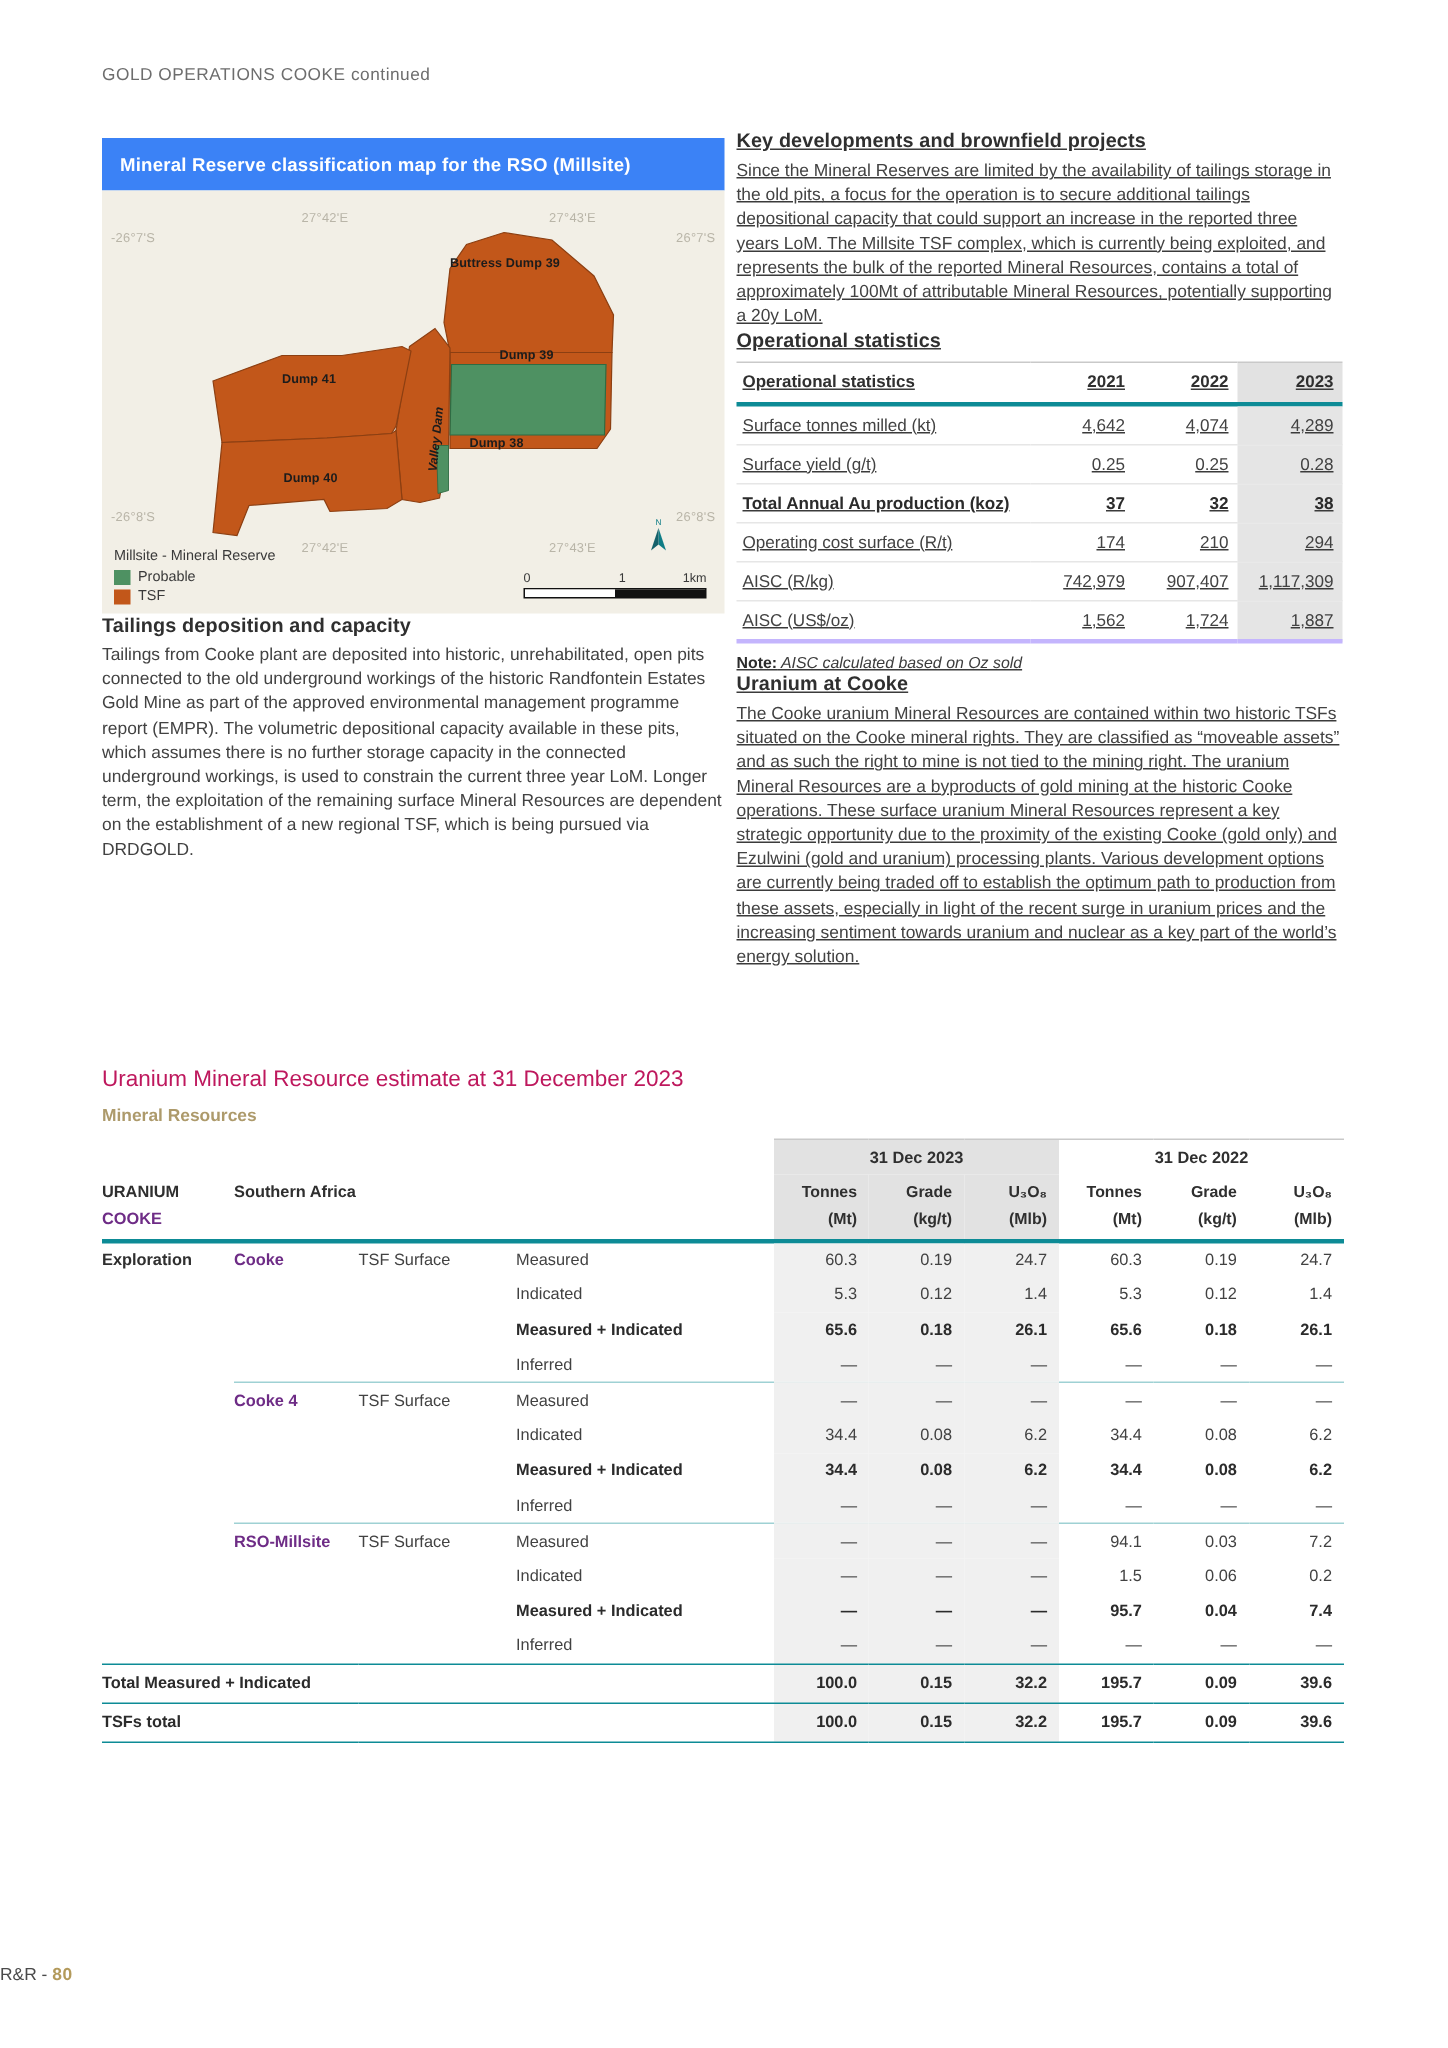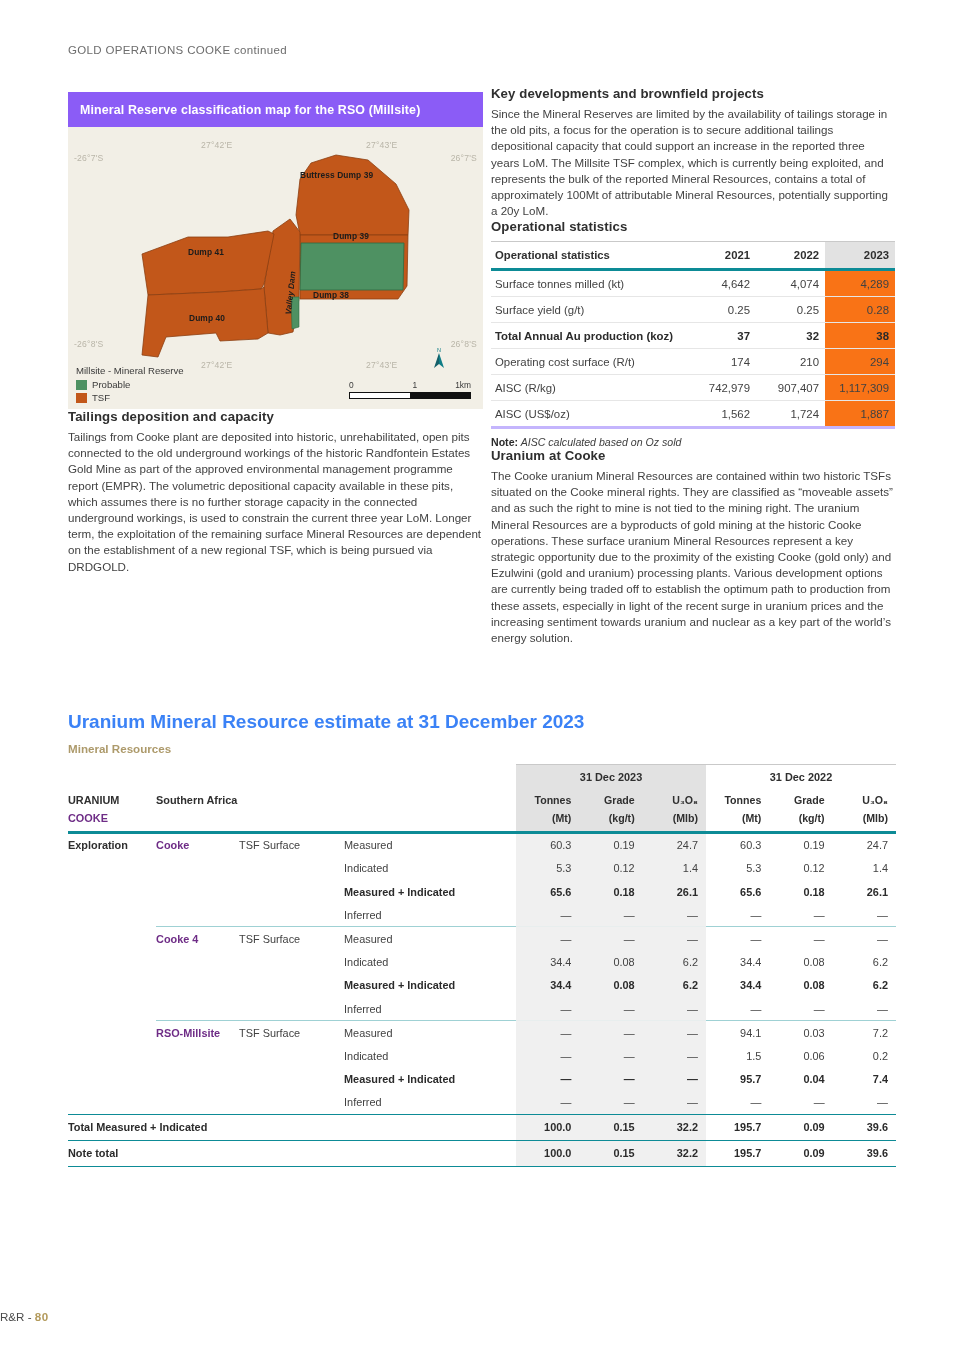--- a/index.html
+++ b/index.html
@@ -13,26 +13,26 @@
   .page { position: relative; width: 965px; height: 1365px; }
 
   
   .runhead {
     position: absolute; left: 68px; top: 44px;
     font-size: 11.5px; letter-spacing: .35px; color: #6d6d6d;
   }
 
   
   .col-left  { position: absolute; left: 68px;  top: 92px; width: 415px; }
-  .col-right { position: absolute; left: 491px; top: 86px; width: 404px; }
+  .col-right { position: absolute; left: 491px; top: 86px; width: 404px; text-decoration: underline; }
 
   
   .map-fig { width: 415px; }
   .map-title {
-    background: #8b5cf6; color: #ffffff;
+    background: #3b82f6; color: #ffffff;
     font-size: 12.4px; font-weight: bold;
     padding: 11px 12px 10px 12px;
     letter-spacing: .15px;
   }
   .map-canvas {
     position: relative; width: 415px; height: 282px;
     background: #f2efe6; overflow: hidden;
   }
   .map-coord {
     position: absolute; font-size: 8.6px; color: #b9b5a8; letter-spacing:.2px;
@@ -84,30 +84,30 @@
   }
   .ops thead th.lbl { text-align: left; padding-left: 4px; }
   .ops thead tr.toprule th { border-top: 1px solid #c9c9c9; }
   .ops thead th.cur { background: #e2e2e2; }
   .ops tbody td {
     font-size: 11.4px; color: #424242; text-align: right;
     padding: 6.5px 6px 6.5px 0; border-bottom: 1px solid #e6e6e6;
   }
   .ops tbody td.lbl { text-align: left; padding-left: 4px; }
   .ops tbody tr.bold td { font-weight: bold; color: #2b2b2b; }
-  .ops tbody td.cur { background: #f97316; text-align: right; }
+  .ops tbody td.cur { background: #e5e5e5; text-align: right; }
   .ops .hdr-underline td { padding:0; height: 2.6px; background: #0d8b96; }
   .ops tbody tr:last-child td { border-bottom: 3px solid #c4b5fd; }
   .ops-note { font-size: 10.6px; margin-top: 7px; color: #3c3c3c; }
   .ops-note b { color: #2b2b2b; }
   .ops-note i { font-style: italic; }
 
   
   .ur-wrap { position: absolute; left: 68px; top: 711px; width: 828px; }
-  h2.ur-title { font-size: 19px; font-weight: bold; color: #3b82f6; }
+  h2.ur-title { font-size: 15px; font-weight: normal; color: #be185d; }
   .ur-sub { font-size: 11.6px; font-weight: bold; color: #ad9a6b; margin-top: 9px; }
 
   table.ur { width: 828px; border-collapse: collapse; margin-top: 9px; table-layout: fixed; }
   table.ur td, table.ur th { padding: 0; }
   .ur col.c1 { width: 88px; }
   .ur col.c2 { width: 83px; }
   .ur col.c3 { width: 105px; }
   .ur col.c4 { width: 172px; }
   .ur col.cn { width: 63.3px; }
 
@@ -538,21 +538,21 @@
         <tr class="tot tl-top">
           <td class="lab" colspan="4">Total Measured + Indicated</td>
           <td class="dat cur">100.0</td>
           <td class="dat cur">0.15</td>
           <td class="dat cur">32.2</td>
           <td class="dat">195.7</td>
           <td class="dat">0.09</td>
           <td class="dat">39.6</td>
         </tr>
         <tr class="tot tl-top tl-bot">
-          <td class="lab" colspan="4">Note total</td>
+          <td class="lab" colspan="4">TSFs total</td>
           <td class="dat cur">100.0</td>
           <td class="dat cur">0.15</td>
           <td class="dat cur">32.2</td>
           <td class="dat">195.7</td>
           <td class="dat">0.09</td>
           <td class="dat">39.6</td>
         </tr>
       </tbody>
     </table>
   </div>

